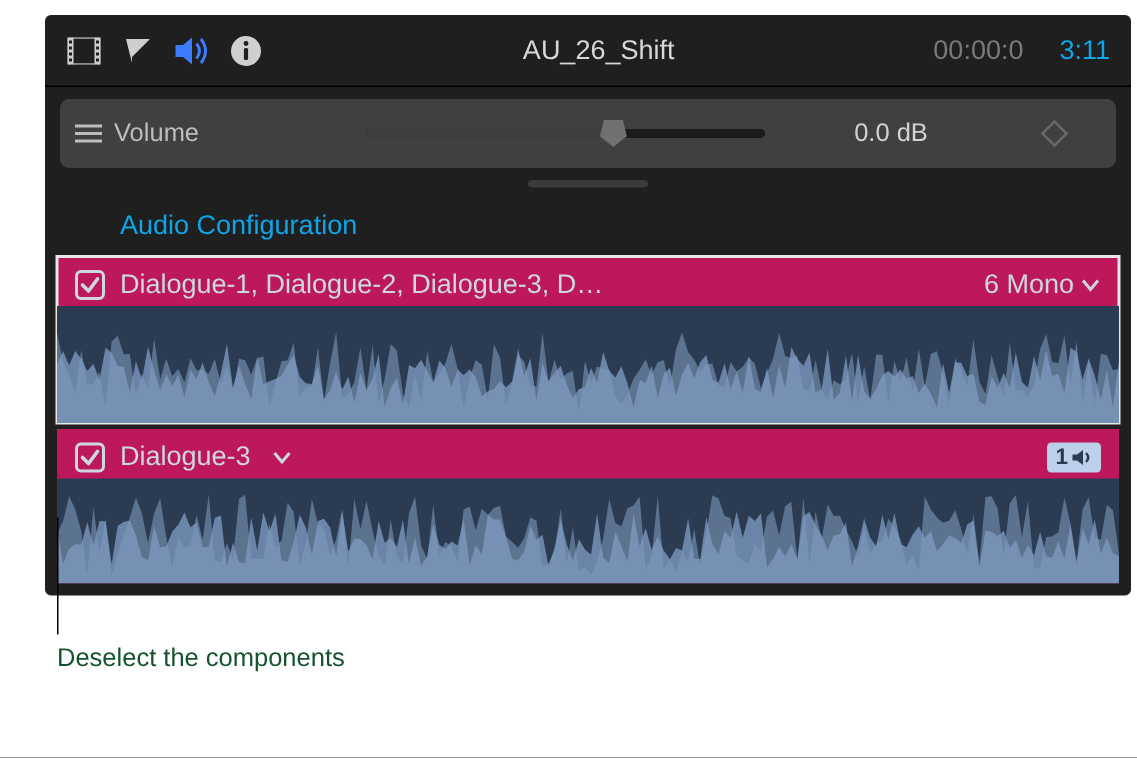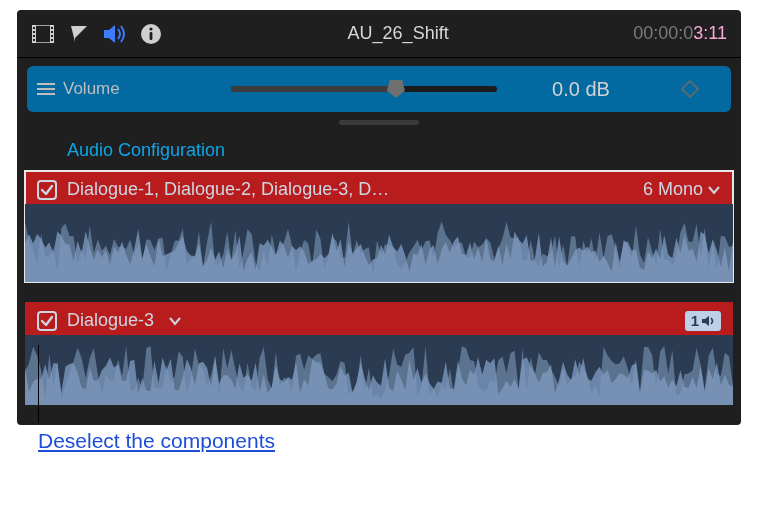--- a/index.html
+++ b/index.html
@@ -6,21 +6,21 @@
   body {
     font-family: -apple-system, "Helvetica Neue", Arial, sans-serif;
     background: #fff;
     width: 758px;
     height: 505px;
     position: relative;
     overflow: hidden;
   }
   .panel {
     position: absolute;
-    left: 17px;
+    left: 30px;
     top: 10px;
     width: 724px;
     background: #1f1f1f;
     border-radius: 4px;
     padding-bottom: 0;
     color: #c8c8c8;
   }
   
   .toprow {
     display: flex;
@@ -34,35 +34,35 @@
     flex: 1;
     text-align: center;
     color: #d8d8d8;
     font-size: 18px;
   }
   .toprow .timecode {
     color: #7a7a7a;
     font-size: 18px;
     font-variant-numeric: tabular-nums;
   }
-  .toprow .timecode .tc-end { color: #f9a8d4; }
+  .toprow .timecode .tc-end { color: #0ea5e9; margin-left: 24px; }
   .icon-btn {
     display: inline-flex;
     align-items: center;
     justify-content: center;
     width: 24px;
     height: 24px;
     color: #d0d0d0;
   }
   
   .volrow {
     display: flex;
     align-items: center;
     height: 46px;
-    background: #0369a1;
+    background: #404040;
     border-radius: 6px;
     margin: 8px 10px 0 10px;
     padding: 0 16px 0 10px;
     gap: 14px;
   }
   .volrow .vlabel {
     color: #bdbdbd;
     font-size: 17px;
     width: 180px;
     display: flex;
@@ -90,21 +90,21 @@
     top: 50%;
     width: 18px; height: 18px;
     transform: translate(-50%,-50%);
     background: #707070;
     clip-path: polygon(15% 0, 85% 0, 100% 60%, 50% 100%, 0 60%);
   }
   .volvalue {
     width: 140px;
     text-align: center;
     color: #d2d2d2;
-    font-size: 20px;
+    font-size: 17px;
   }
   .kf-diamond {
     width: 50px;
     display:flex;
     align-items:center;
     justify-content:center;
   }
   .kf-diamond svg { display:block; }
   
   .draghandle {
@@ -123,22 +123,22 @@
   .section-head {
     padding: 14px 0 10px 50px;
     color: #0ea5e9;
     font-size: 18px;
   }
   
   .components {
     margin: 0 8px 8px 8px;
   }
   .comp {
-    background: #b91c1c;
-    margin-bottom: 20px;
+    background: #be185d;
+    margin-bottom: 4px;
     position: relative;
   }
   .comp.selected {
     outline: 2px solid #e8e8e8;
     outline-offset: -1px;
   }
   .comp-head {
     display:flex;
     align-items:center;
     gap: 10px;
@@ -212,24 +212,23 @@
     left: 38px;
     top: 345px;
     width: 1px;
     height: 78px;
     background: #000;
   }
   .callout-text {
     position:absolute;
     left: 38px;
     top: 428px;
-    font-size: 21px;
-    color: #1d4ed8;
+    font-size: 17px;
+    color: #14532d;
     line-height: 1.25;
-    text-decoration: underline;
   }
 </style>
 </head>
 <body>
 
 <div class="panel">
 
   <div class="toprow">
     <span class="icon-btn">
       <svg width="22" height="18" viewBox="0 0 22 18">

